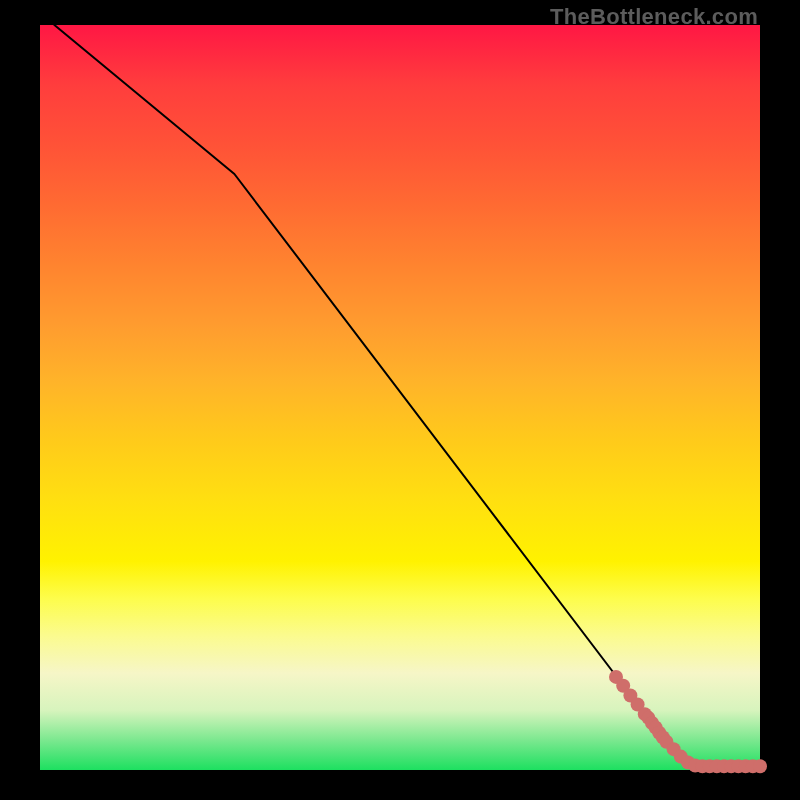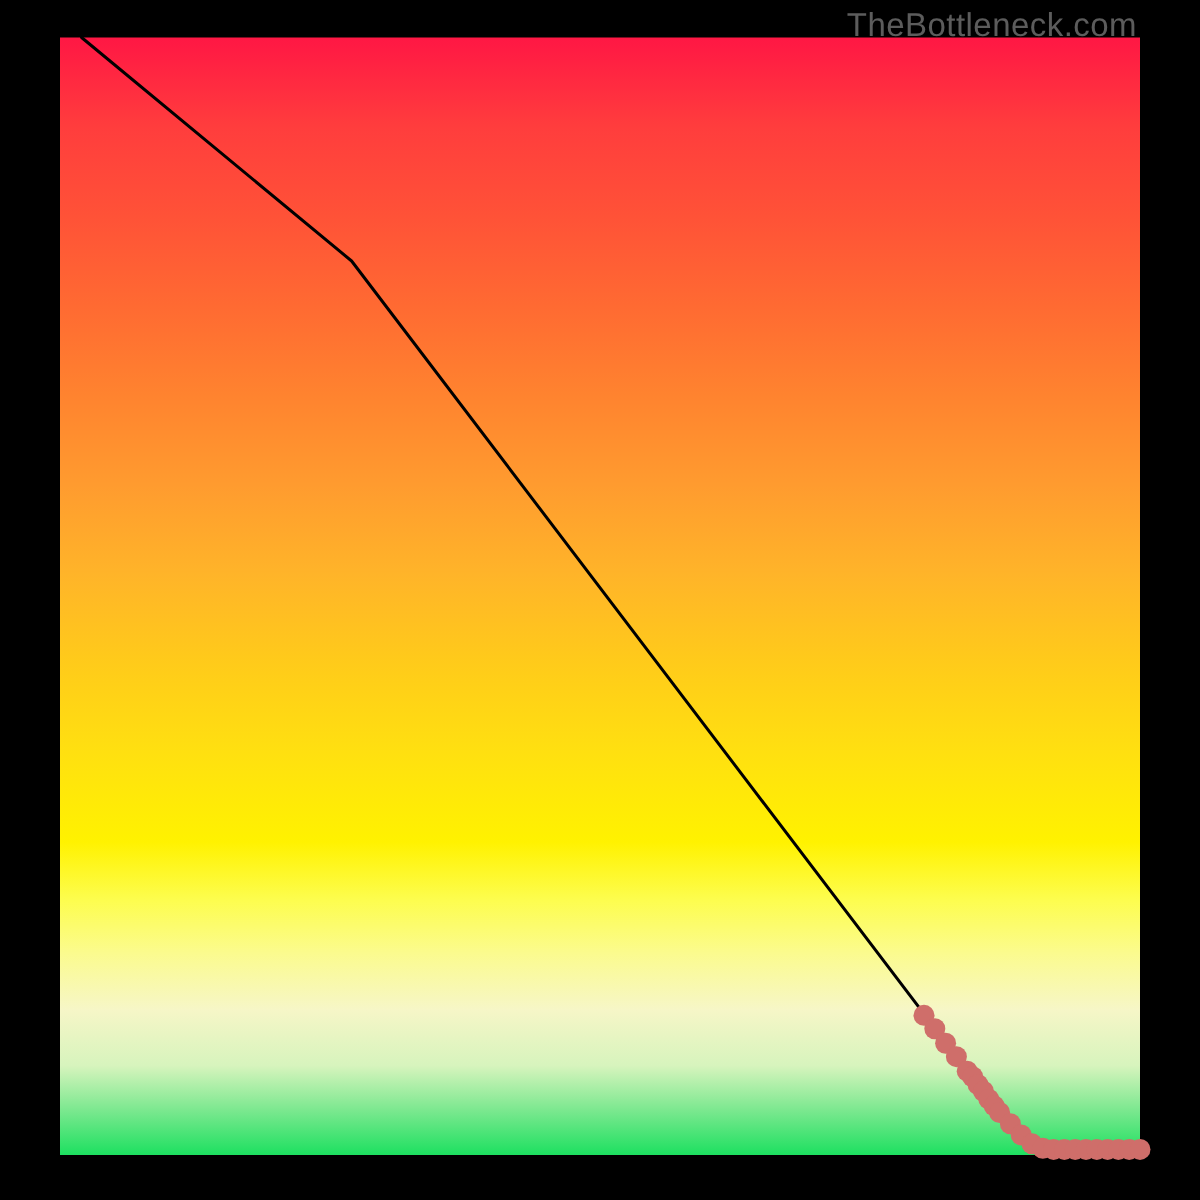--- a/index.html
+++ b/index.html
@@ -42,21 +42,21 @@
     width: 100%;
     height: 100%;
     pointer-events: none;
   }
   .watermark {
     position: absolute;
     top: 4px;
     right: 42px;
     font-family: Arial, Helvetica, sans-serif;
     font-size: 22px;
-    font-weight: 400;
+    font-weight: 700;
     color: #5c5c5c;
     letter-spacing: 0.3px;
     user-select: none;
   }
 </style>
 </head>
 <body>
 
 <div class="stage">
   <div class="plot-area"></div>

